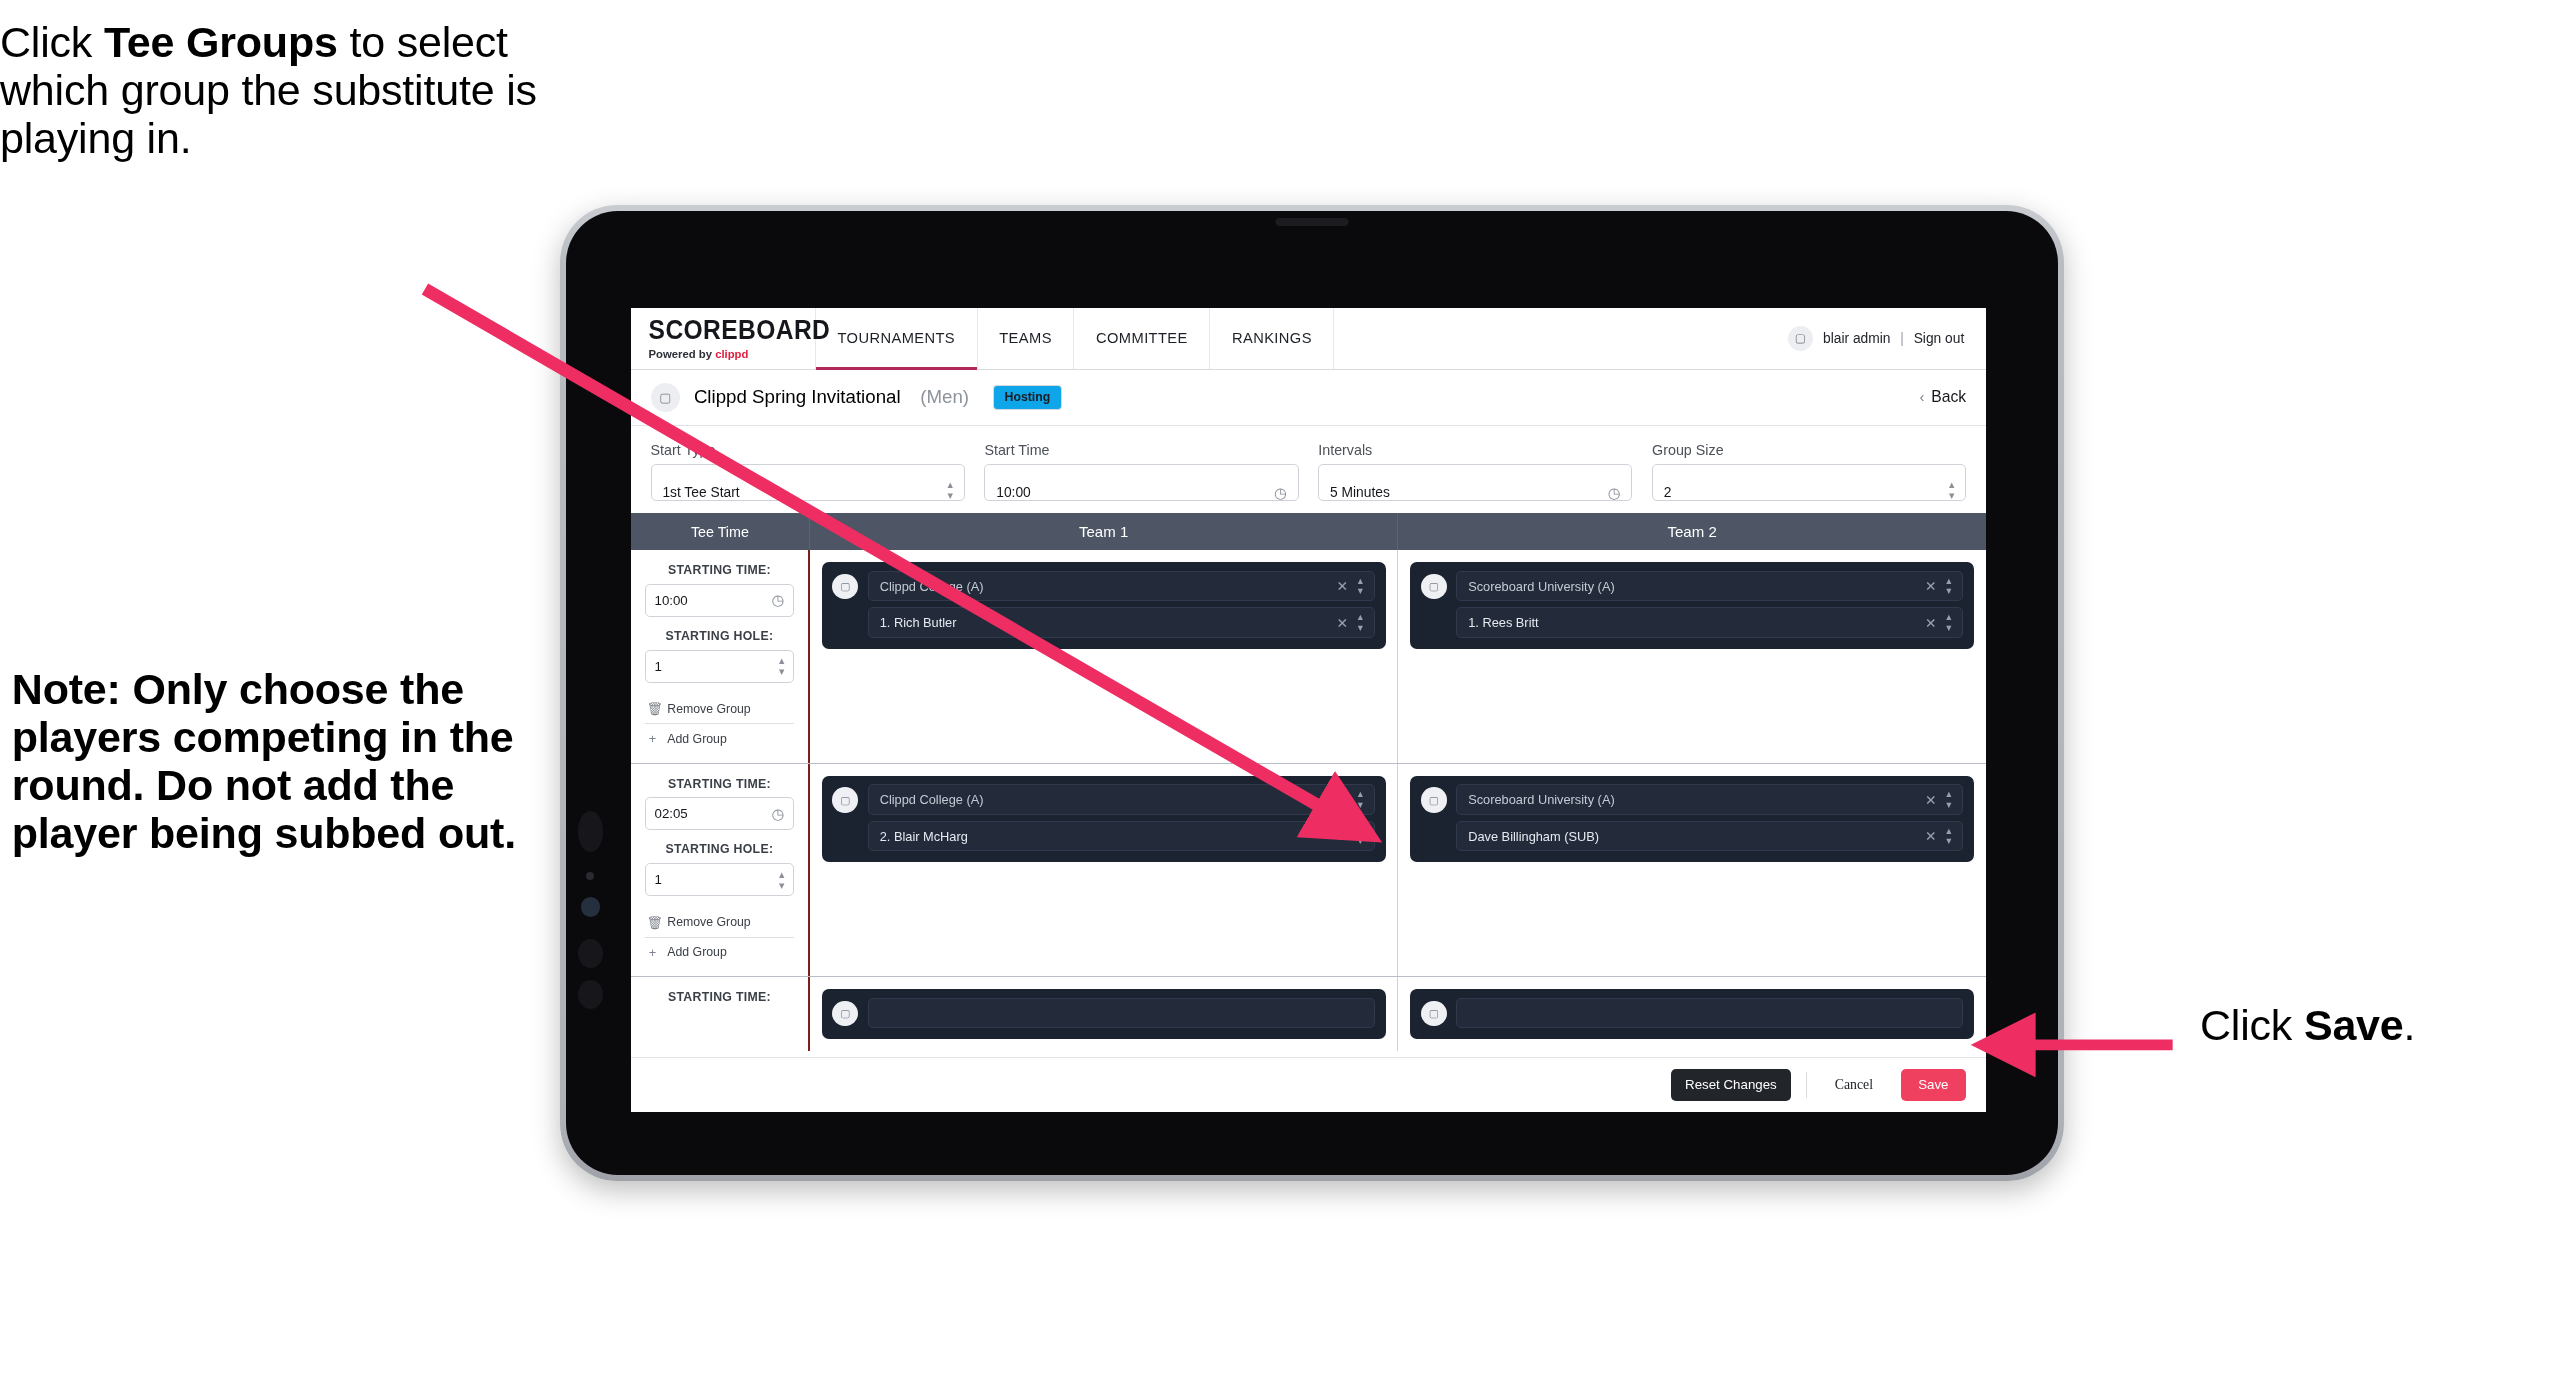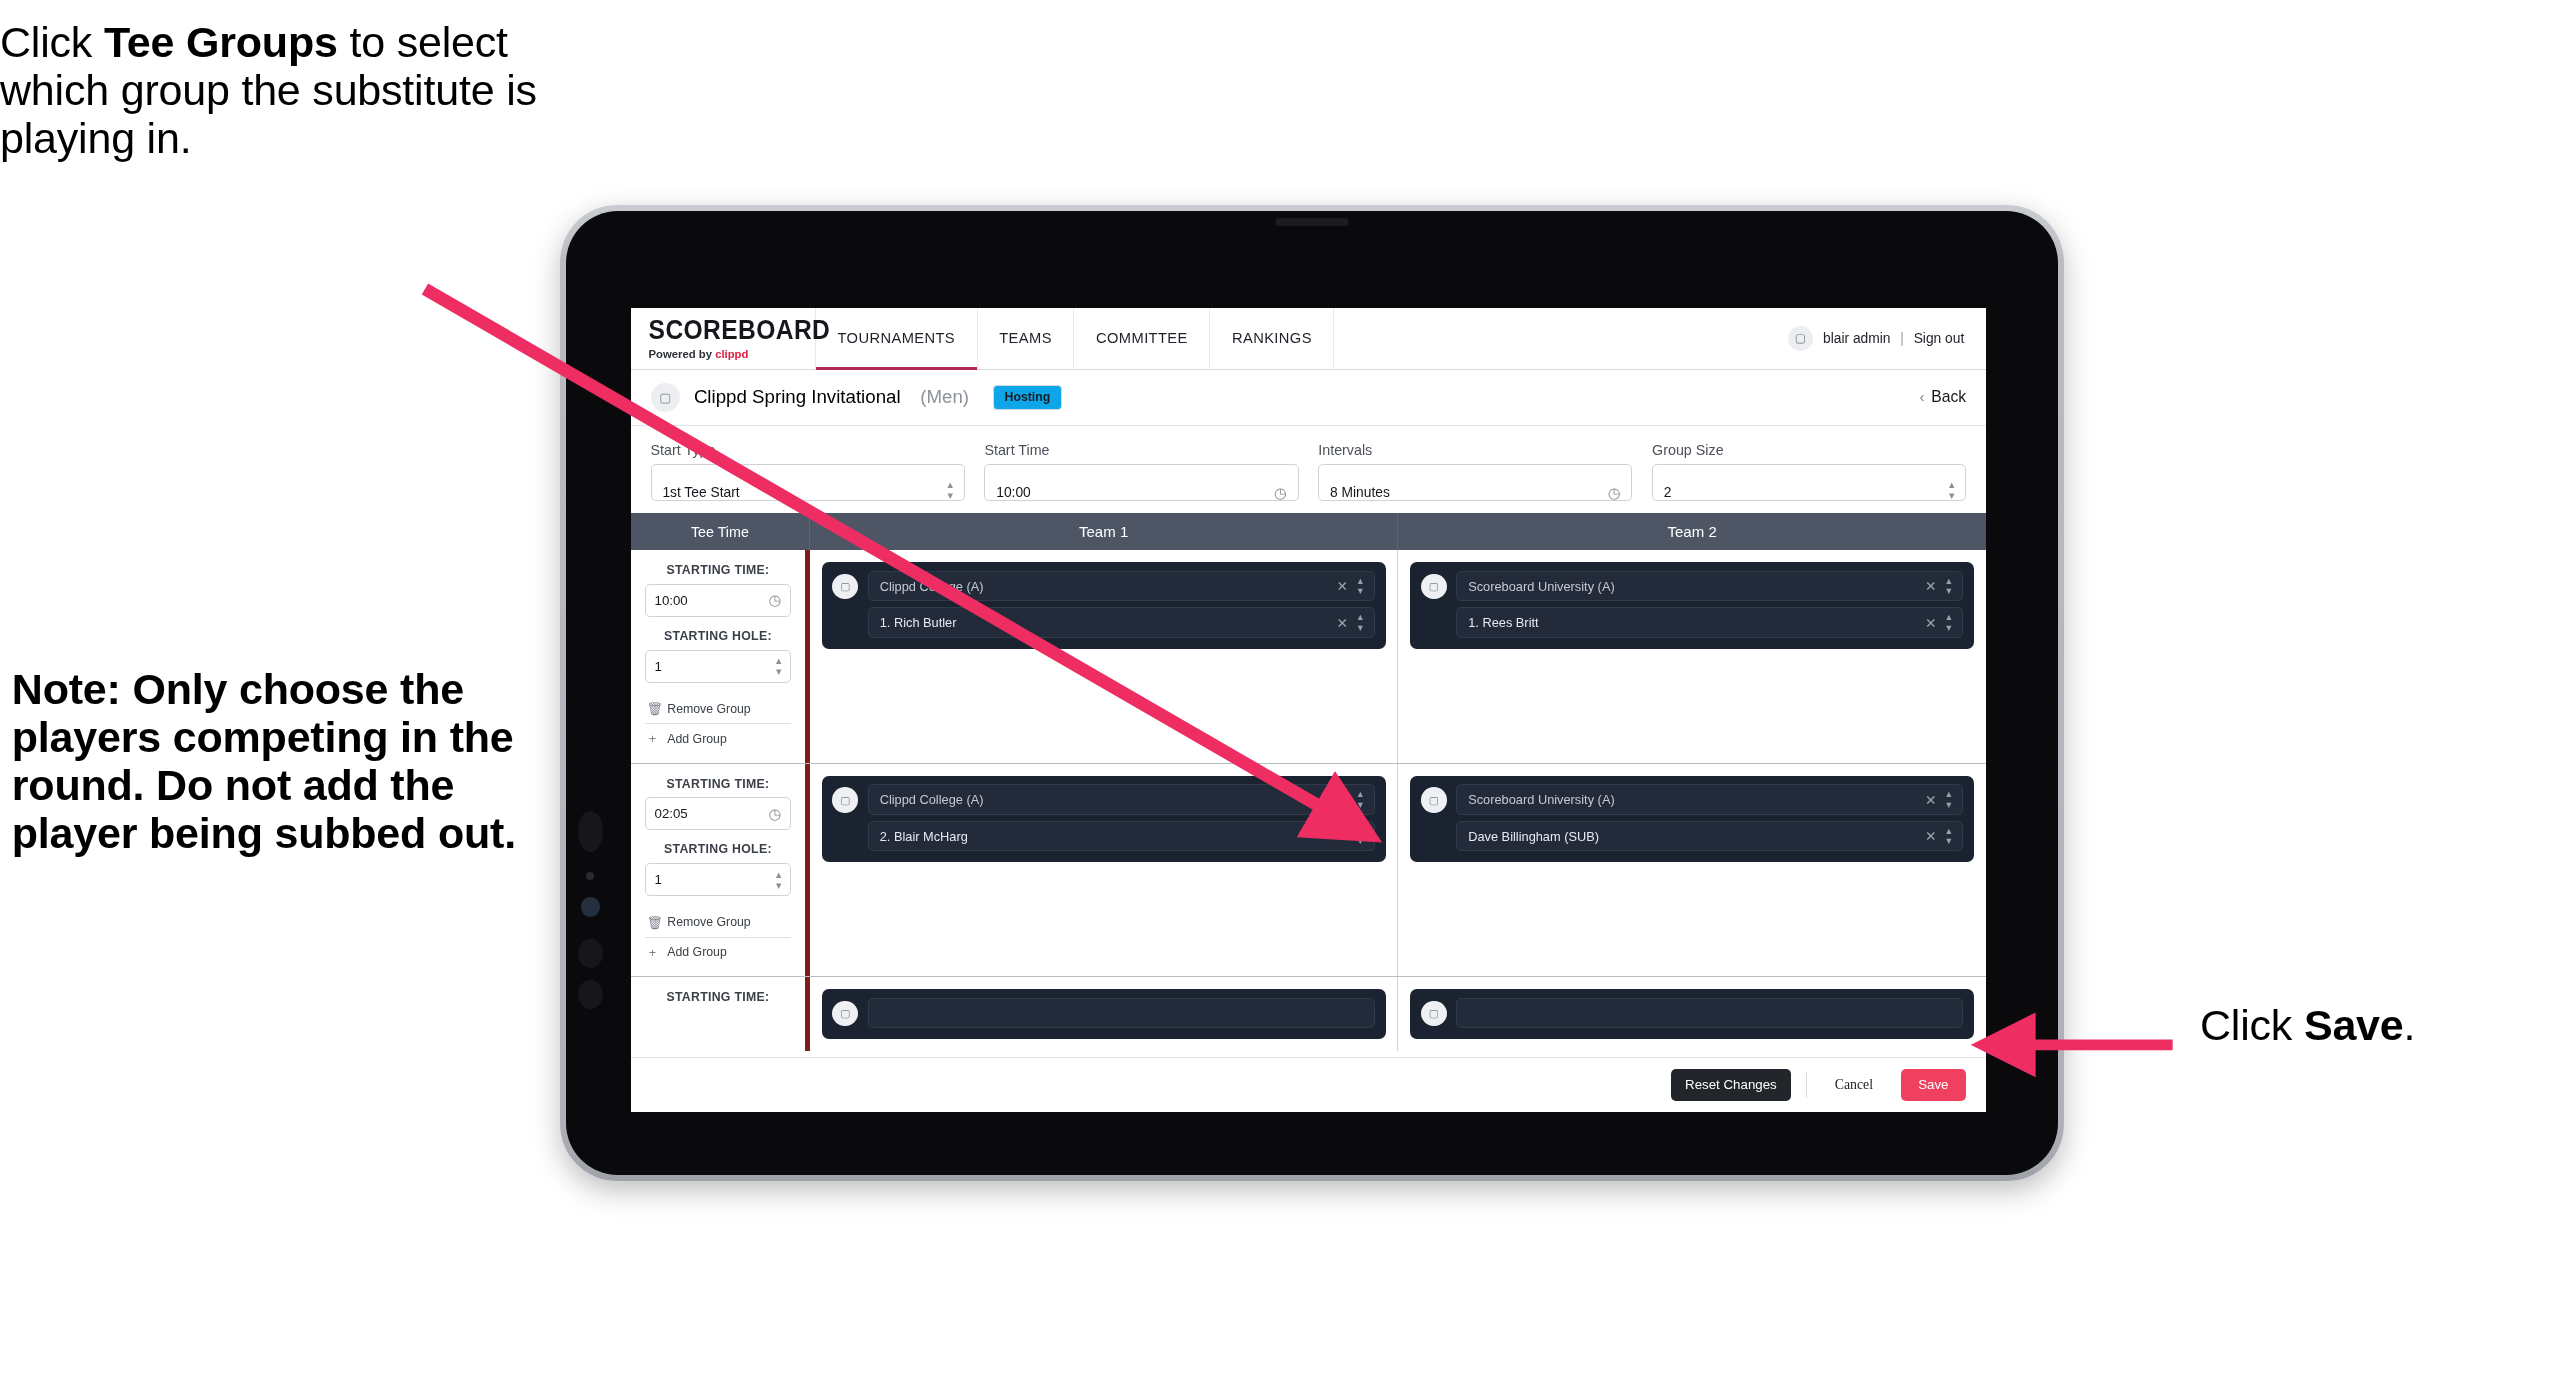--- a/index.html
+++ b/index.html
@@ -115,21 +115,21 @@
   #grid-head { display:flex; background:#4e5666; color:#fff; height: 37px; }
   #gh-tee { width: 179px; display:flex; align-items:center; justify-content:center; font-size: 14.3px; border-right:1px solid #5c6474;}
   .gh-team { flex:1; display:flex; align-items:center; justify-content:center; font-size: 15px; border-right:1px solid #5c6474;}
   .gh-team:last-child{border-right:none;}
 
   
   #grid-body { position:relative; }
   .trow { display:flex; border-bottom:1px solid #b9bec6; min-height: 189px; }
   .trow.partial { min-height: 45px; overflow:hidden; border-bottom:none; }
   .tee-cell {
-    width: 179px; border-right:5px solid #7f1d1d;
+    width: 179px; border-right:2px solid #7f1d1d;
     display:flex; flex-direction:column; align-items:center;
     padding: 12.8px 13.8px 9.8px 13.8px;
   }
   .tee-label { font-size: 12.3px; font-weight:700; letter-spacing:0.3px; color:#3b4048; margin-bottom: 6.9px; }
   .tee-input {
     width: 100%; height: 33px; border:1px solid #cfd3d9; border-radius:4.9px; background:#fff;
     display:flex; align-items:center; padding: 0 8.8px; font-size: 13.3px; color:#15171c; margin-bottom: 11.8px;
   }
   .tee-input .val { flex:1; }
   .grp-action {
@@ -253,21 +253,21 @@
           <div class="ctrl">
             <div class="ctrl-label">Start Time</div>
             <div class="ctrl-field">
               <span class="val">10:00</span>
               <span class="ctrl-ic">◷</span>
             </div>
           </div>
           <div class="ctrl">
             <div class="ctrl-label">Intervals</div>
             <div class="ctrl-field">
-              <span class="val">8 Minutes</span>
+              <span class="val">5 Minutes</span>
               <span class="ctrl-ic">◷</span>
             </div>
           </div>
           <div class="ctrl">
             <div class="ctrl-label">Group Size</div>
             <div class="ctrl-field">
               <span class="val">2</span>
               <span class="stepper-ic">
                   <span>▴</span>
                   <span>▾</span>

